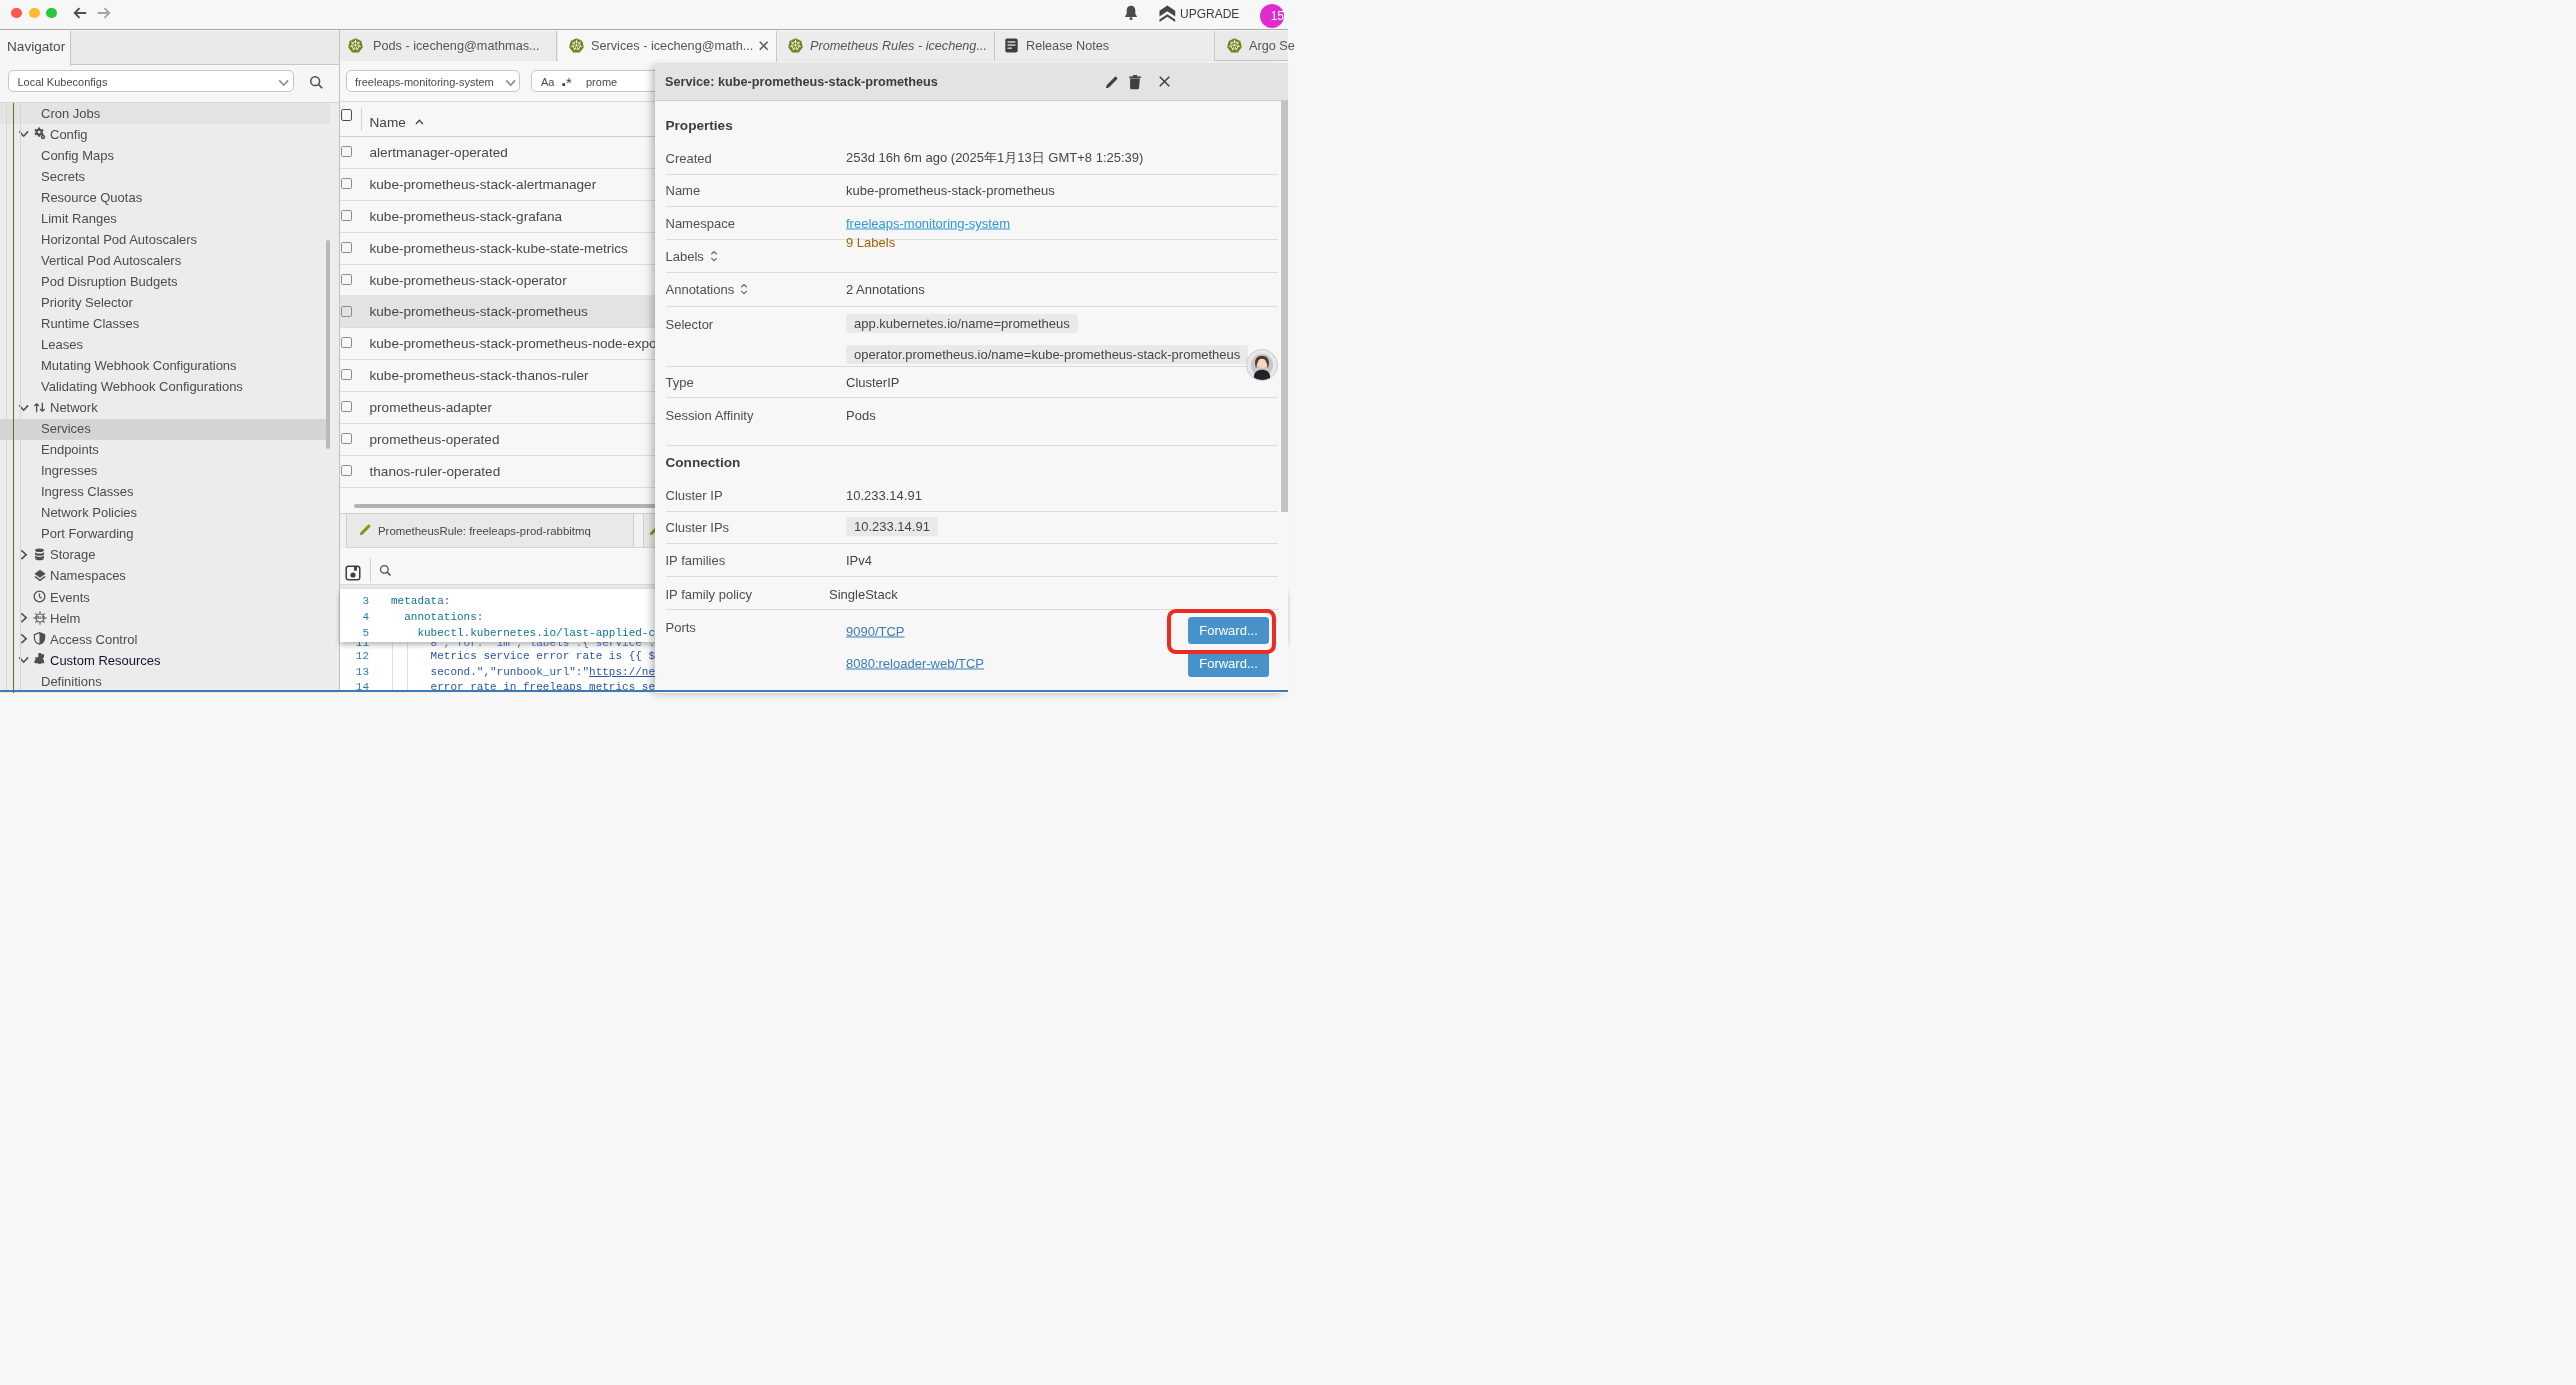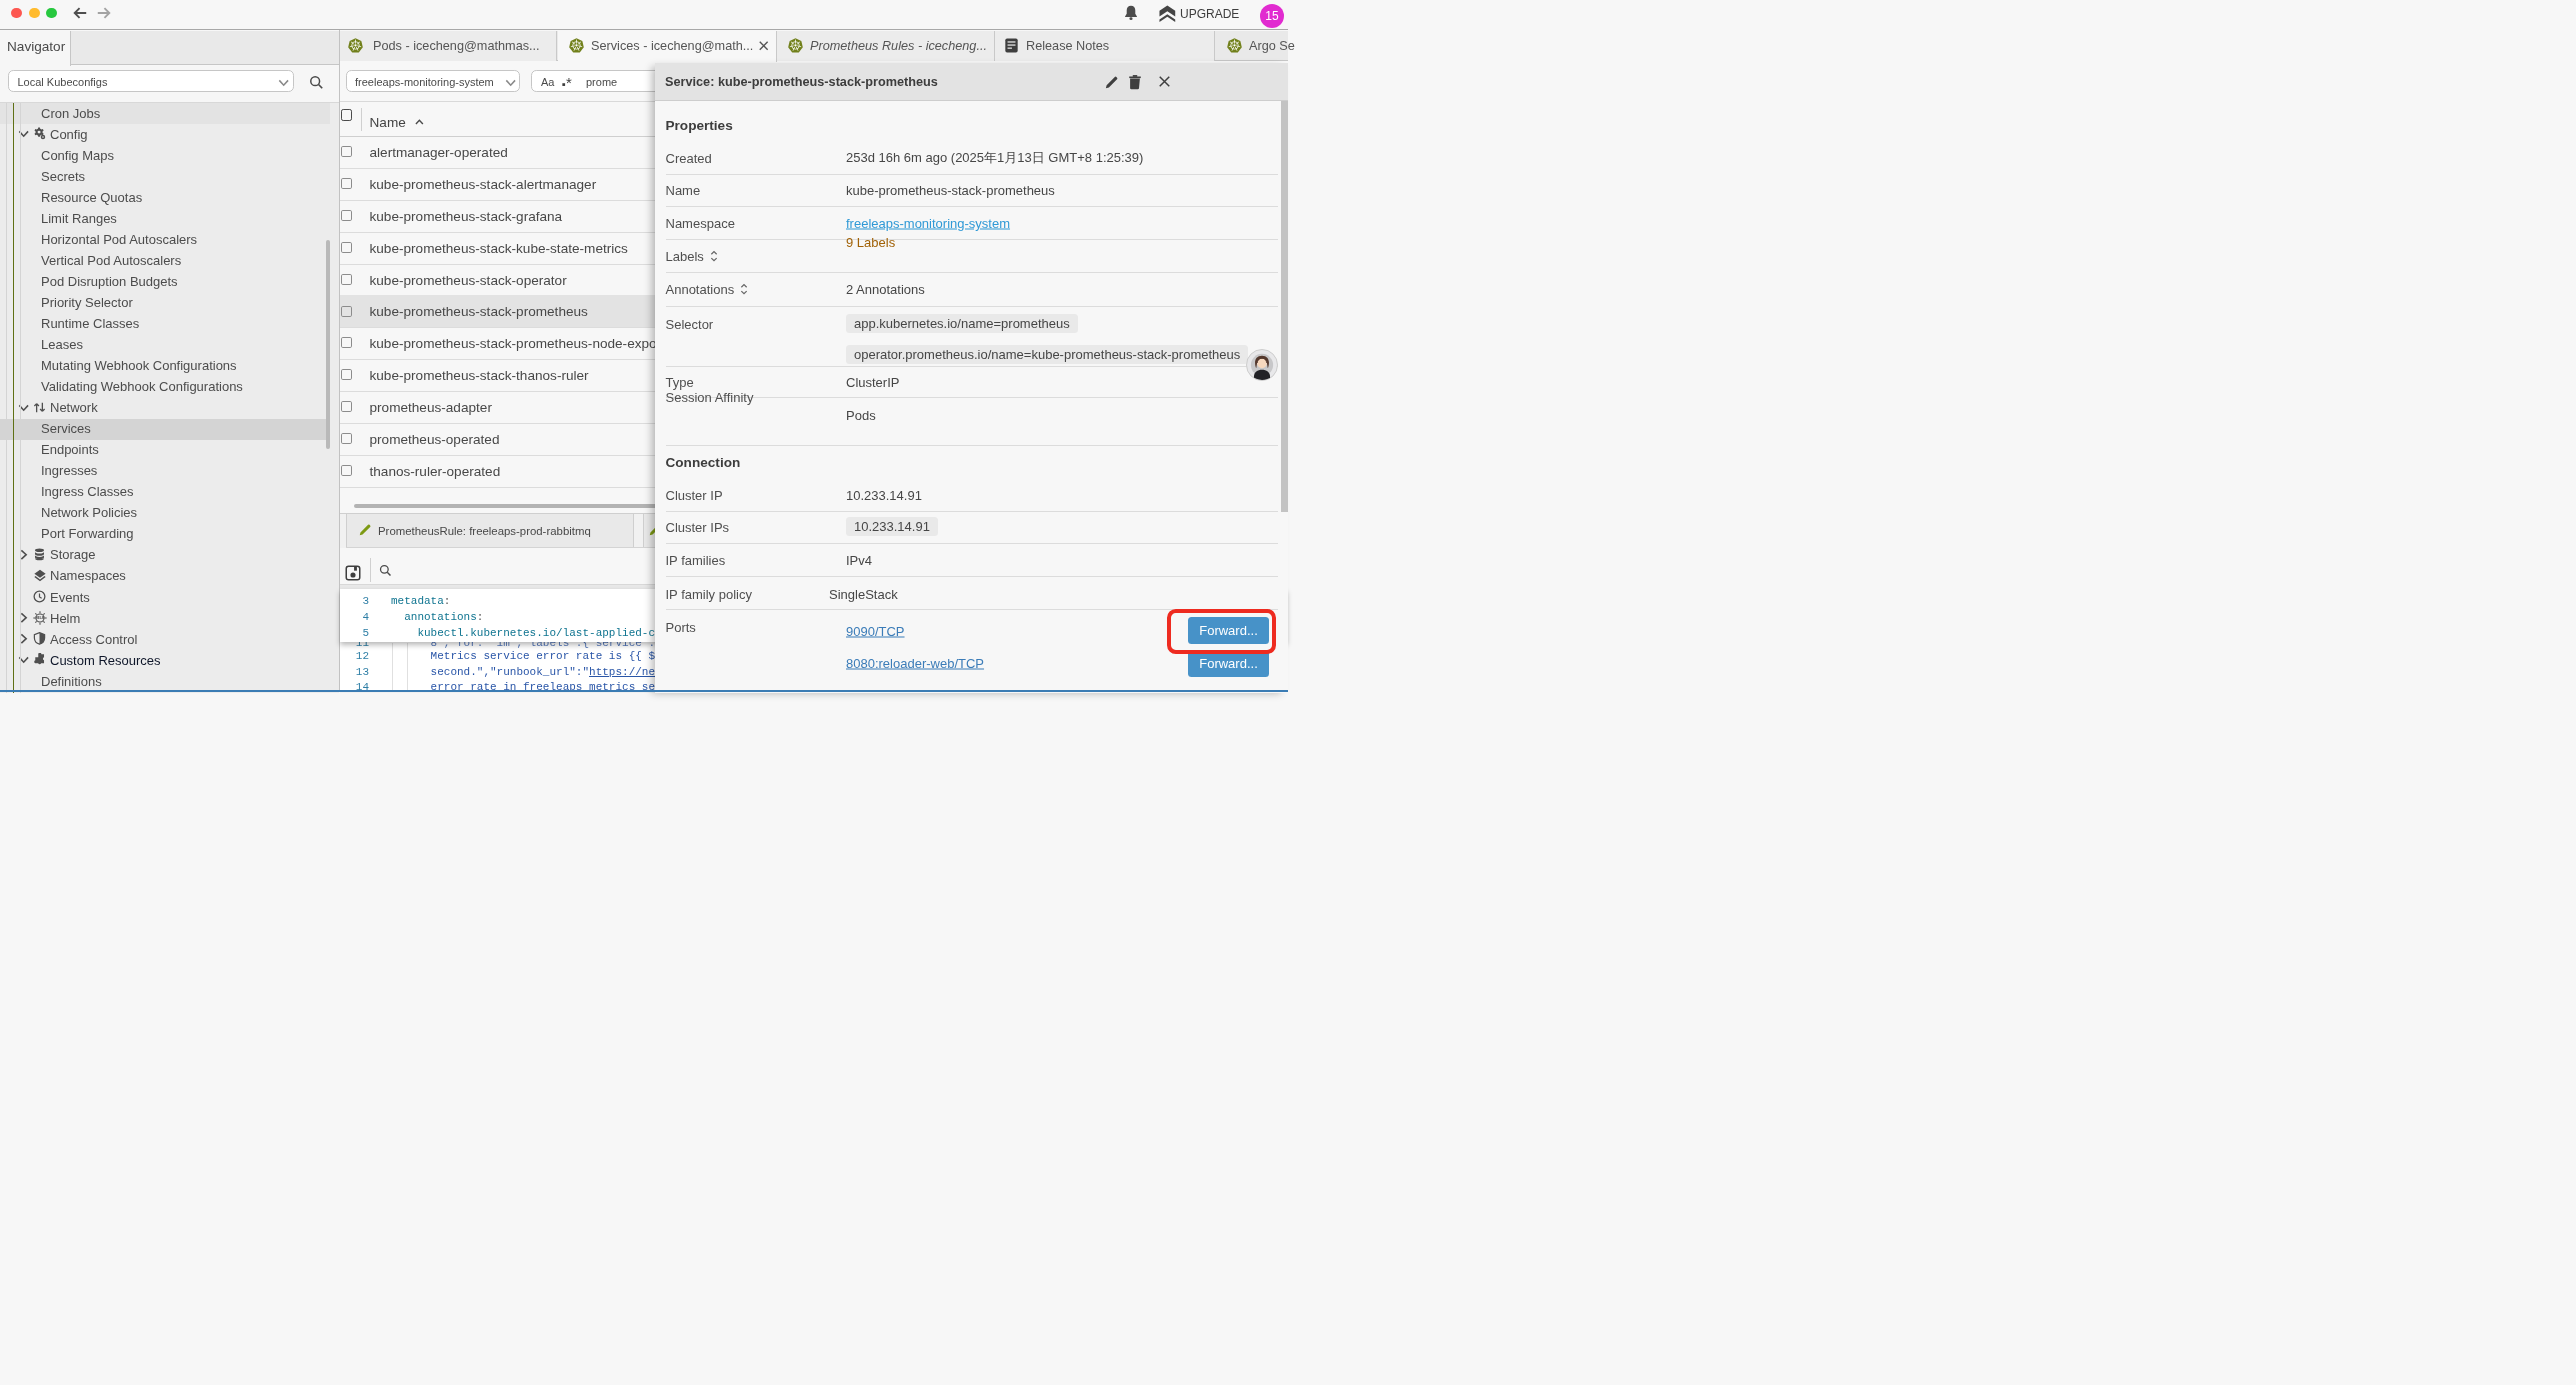--- a/index.html
+++ b/index.html
@@ -40,21 +40,21 @@
 <svg class="ab" style="left:1124px;top:5.3px" width="14" height="16.7" viewBox="0 0 16 19">
     <path d="M8 0.8 c-3.1 0 -4.9 2.3 -4.9 5.1 v4.2 l-1.9 2.9 v0.6 h13.6 v-0.6 l-1.9-2.9 V5.9 c0-2.8-1.8-5.1-4.9-5.1z" fill="#4c4c4c"></path>
     <ellipse cx="8" cy="15.6" rx="1.8" ry="1.5" fill="#4c4c4c"></ellipse>
   </svg>
 
 <svg class="ab" style="left:1159px;top:5.3px" width="16.7" height="17.5" viewBox="0 0 19 20">
     <path d="M9.5 0.5 L18.5 6.5 V13 L9.5 7 L0.5 13 V6.5 Z" fill="#454545"></path>
     <path d="M9.5 10.5 L18.5 16.5 V19.5 L9.5 13.5 L0.5 19.5 V16.5 Z" fill="#454545"></path>
   </svg>
 <div class="ab" style="left:1180px;top:14px;font-size:12px;color:#3d3d3d;transform:translateY(-50%)">UPGRADE</div>
-<div class="ab" style="left:1260px;top:3.5px;width:24px;height:24px;border-radius:50%;background:#e12bd0;color:#fff;font-size:12px;text-align:center;line-height:24px">15</div>
+<div class="ab" style="left:1260px;top:3.5px;width:24px;height:24px;border-radius:50%;background:#e12bd0;color:#fff;font-size:12px;text-align:right;line-height:24px">15</div>
 
 <div class="ab" style="left:0;top:31px;width:1288px;height:30px;background:#e9e9e9;border-bottom:0.9px solid #c6c6c6"></div>
 <div class="ab" style="left:0;top:31px;width:339px;height:34px;background:#e9e9e9;border-bottom:0.9px solid #c6c6c6"></div>
 
 <div class="ab" style="left:0;top:31px;width:71px;height:35px;background:#f6f6f6;border-right:0.9px solid #c6c6c6"></div>
 <div class="ab" style="left:7px;top:46px;font-size:13.6px;color:#4a4a4a;transform:translateY(-50%)">Navigator</div>
 
 <div class="ab" style="left:339px;top:31px;width:218px;height:30px;background:#ececec;border-right:0.9px solid #c9c9c9"></div>
 <svg class="ab" style="left:348px;top:38px" width="15" height="15" viewBox="0 0 17 17">
     <use href="#k8s"></use>
@@ -361,21 +361,21 @@
       </svg></div>
     <div class="ab" style="left:191px;top:188px;font-size:13px;color:#464646;transform:translateY(-50%);white-space:nowrap">2 Annotations</div>
     <div class="ab" style="left:10.5px;top:205px;width:612px;height:0.9px;background:#dcdcdc"></div>
     <div class="ab" style="left:10.5px;top:223px;font-size:13px;color:#4f4f4f;transform:translateY(-50%);white-space:nowrap">Selector</div>
     <div class="ab" style="left:191px;top:213px;font-size:13px;color:#464646;background:#e9e9e9;border-radius:3.5px;padding:1.8px 8px 2.6px;white-space:nowrap">app.kubernetes.io/name=prometheus</div>
     <div class="ab" style="left:191px;top:244px;font-size:13px;color:#464646;background:#e9e9e9;border-radius:3.5px;padding:1.8px 8px 2.6px;white-space:nowrap">operator.prometheus.io/name=kube-prometheus-stack-prometheus</div>
     <div class="ab" style="left:10.5px;top:265px;width:612px;height:0.9px;background:#dcdcdc"></div>
     <div class="ab" style="left:10.5px;top:281px;font-size:13px;color:#4f4f4f;transform:translateY(-50%);white-space:nowrap">Type</div>
     <div class="ab" style="left:191px;top:281px;font-size:13px;color:#464646;transform:translateY(-50%);white-space:nowrap">ClusterIP</div>
     <div class="ab" style="left:10.5px;top:296px;width:612px;height:0.9px;background:#dcdcdc"></div>
-    <div class="ab" style="left:10.5px;top:296px;font-size:13px;color:#4f4f4f;transform:translateY(-50%);white-space:nowrap">Session Affinity</div>
+    <div class="ab" style="left:10.5px;top:314px;font-size:13px;color:#4f4f4f;transform:translateY(-50%);white-space:nowrap">Session Affinity</div>
     <div class="ab" style="left:191px;top:314px;font-size:13px;color:#464646;transform:translateY(-50%);white-space:nowrap">Pods</div>
     <div class="ab" style="left:10.5px;top:344px;width:612px;height:0.9px;background:#dcdcdc"></div>
     <div class="ab" style="left:10.5px;top:361px;font-size:13.6px;font-weight:bold;color:#3d3d3d;transform:translateY(-50%)">Connection</div>
     <div class="ab" style="left:10.5px;top:394px;font-size:13px;color:#4f4f4f;transform:translateY(-50%);white-space:nowrap">Cluster IP</div>
     <div class="ab" style="left:191px;top:394px;font-size:13px;color:#464646;transform:translateY(-50%);white-space:nowrap">10.233.14.91</div>
     <div class="ab" style="left:10.5px;top:410px;width:612px;height:0.9px;background:#dcdcdc"></div>
     <div class="ab" style="left:10.5px;top:426px;font-size:13px;color:#4f4f4f;transform:translateY(-50%);white-space:nowrap">Cluster IPs</div>
     <div class="ab" style="left:191px;top:416px;font-size:13px;color:#464646;background:#e9e9e9;border-radius:3.5px;padding:1.8px 8px 2.6px;white-space:nowrap">10.233.14.91</div>
     <div class="ab" style="left:10.5px;top:442px;width:612px;height:0.9px;background:#dcdcdc"></div>
     <div class="ab" style="left:10.5px;top:459px;font-size:13px;color:#4f4f4f;transform:translateY(-50%);white-space:nowrap">IP families</div>

